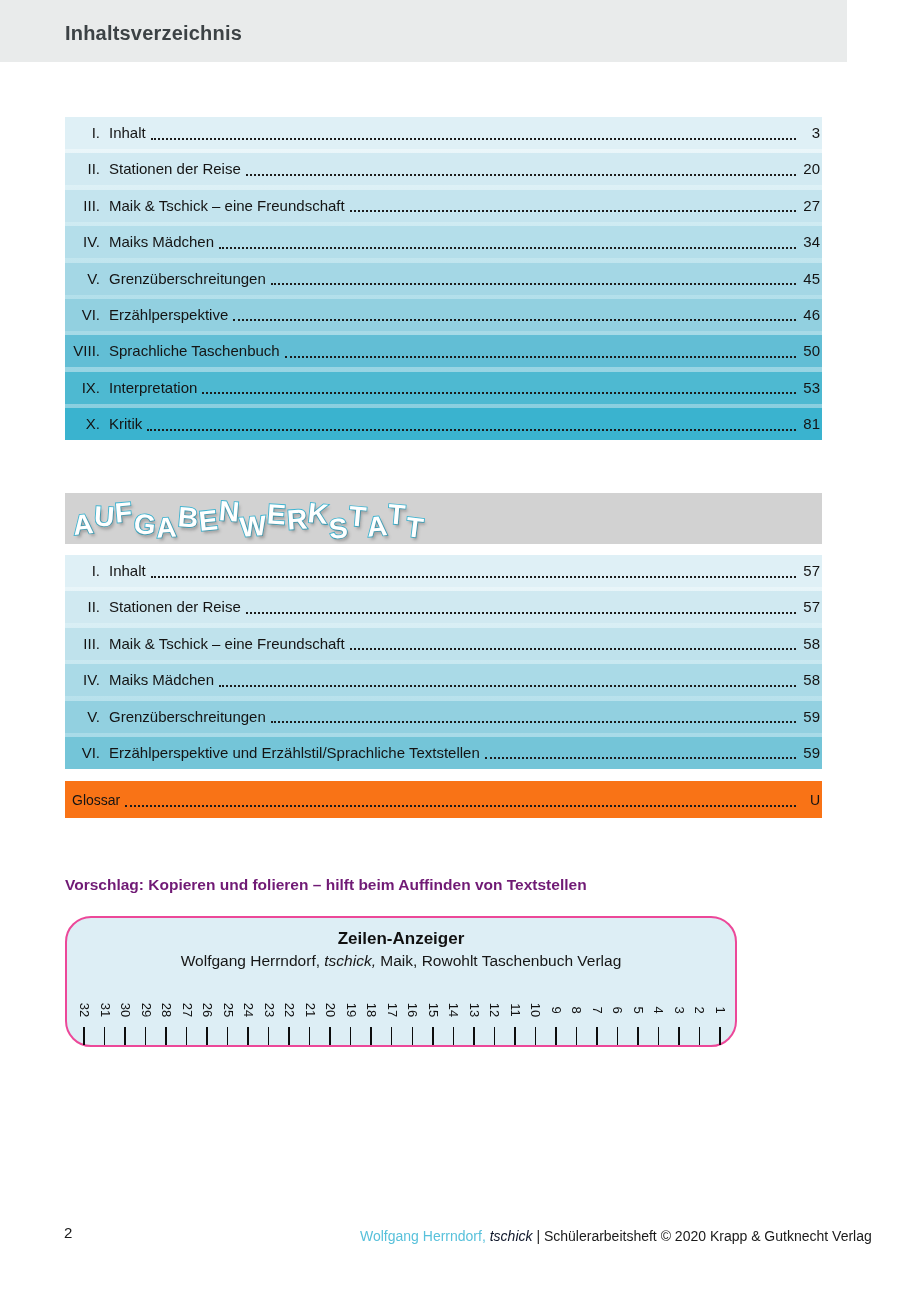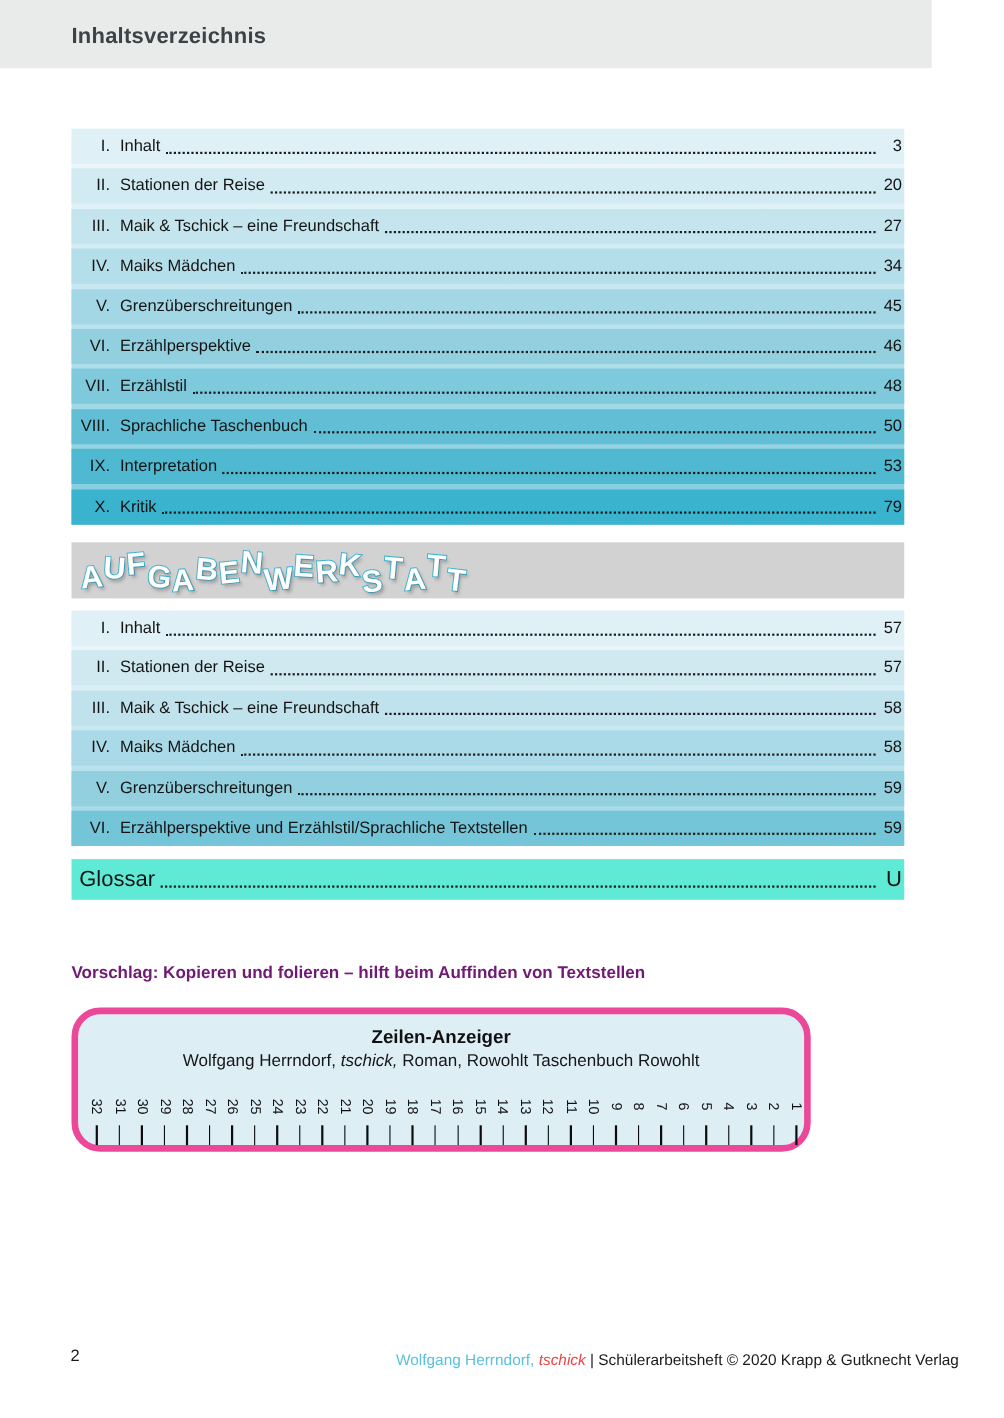--- a/index.html
+++ b/index.html
@@ -41,33 +41,33 @@
     -webkit-text-stroke:1.8px #3fb4d1;paint-order:stroke fill;
     text-shadow:2px 3px 3px rgba(70,70,70,0.35);
     margin-right:1px;
   }
   .workshop-group-label{
     position:absolute;left:470px;top:0;height:51px;display:flex;align-items:center;
     font-size:16px;font-weight:bold;letter-spacing:0.4px;color:#161616;
   }
   
   .glossary-bar{
-    position:absolute;left:65px;top:781px;width:757px;height:37px;background:#5eead4;
-    display:flex;align-items:center;font-size:20px;padding:0;box-sizing:border-box;
+    position:absolute;left:65px;top:781px;width:757px;height:37px;background:#f97316;
+    display:flex;align-items:center;font-size:14px;padding:0;box-sizing:border-box;
   }
   .glossary-bar .gl-label{margin-left:7px;flex:0 0 auto;}
   .glossary-bar .leader{height:12px;}
   
   .suggestion{
     position:absolute;left:65px;top:876px;font-size:15.5px;font-weight:bold;color:#701a75;
   }
   
   .line-box{
     position:absolute;left:65px;top:916px;width:672px;height:131px;
-    background:#ddeef5;border:6px solid #ec4899;border-radius:26px;box-sizing:border-box;
+    background:#ddeef5;border:2px solid #ec4899;border-radius:26px;box-sizing:border-box;
   }
   .line-box .lb-title{
     text-align:center;font-size:17px;font-weight:bold;margin-top:11px;color:#111;
   }
   .line-box .lb-subtitle{
     text-align:center;font-size:15.5px;margin-top:3px;color:#161616;
   }
   .ruler{
     position:absolute;left:8px;bottom:0;width:654px;height:56px;
     display:flex;justify-content:space-between;align-items:flex-end;
@@ -77,21 +77,21 @@
     display:block;transform:rotate(90deg);font-size:13px;color:#111;
     height:30px;line-height:30px;width:16px;text-align:center;white-space:nowrap;
   }
   .ruler-tick{width:1.5px;height:18px;background:#0c0c0c;margin-top:2px;}
   
   .footer-pagenum{position:absolute;left:64px;top:1224px;font-size:15px;color:#1a1a1a;}
   .footer-credit{
     position:absolute;left:360px;top:1228px;font-size:14px;white-space:nowrap;color:#1a1a1a;
   }
   .footer-credit .book{color:#58c1db;}
-  .footer-credit .book-italic{color:#ef4444;font-style:italic;}
+  .footer-credit .book-italic{color:#0f172a;font-style:italic;}
   .italic{font-style:italic;}
 </style>
 </head>
 <body>
 
 <div class="page-header">
   <h1>Inhaltsverzeichnis</h1>
 </div>
 
 <div class="toc-block" id="toc-main">
@@ -124,43 +124,37 @@
       <span class="toc-label">Grenzüberschreitungen</span>
       <span class="leader"></span>
       <span class="toc-page">45</span>
     </div>
     <div class="toc-row" style="background: rgb(146, 208, 224);">
       <span class="toc-numeral">VI.</span>
       <span class="toc-label">Erzählperspektive</span>
       <span class="leader"></span>
       <span class="toc-page">46</span>
     </div>
-    <div class="toc-row" style="background: rgb(126, 201, 219);">
-      <span class="toc-numeral">VII.</span>
-      <span class="toc-label">Erzählstil</span>
-      <span class="leader"></span>
-      <span class="toc-page">48</span>
-    </div>
     <div class="toc-row" style="background: rgb(98, 190, 213);">
       <span class="toc-numeral">VIII.</span>
       <span class="toc-label">Sprachliche Taschenbuch</span>
       <span class="leader"></span>
       <span class="toc-page">50</span>
     </div>
     <div class="toc-row" style="background: rgb(78, 185, 209);">
       <span class="toc-numeral">IX.</span>
       <span class="toc-label">Interpretation</span>
       <span class="leader"></span>
       <span class="toc-page">53</span>
     </div>
     <div class="toc-row" style="background: rgb(58, 179, 207);">
       <span class="toc-numeral">X.</span>
       <span class="toc-label">Kritik</span>
       <span class="leader"></span>
-      <span class="toc-page">79</span>
+      <span class="toc-page">81</span>
     </div>
   </div>
 
 <div class="workshop-band">
   <div class="workshop-letters" id="workshop-letters">
       <span style="transform: translateY(6px) rotate(-6deg);">A</span>
       <span style="transform: translateY(-2px) rotate(4deg);">U</span>
       <span style="transform: translateY(-6px) rotate(-5deg);">F</span>
       <span style="transform: translateY(6px) rotate(6deg);">G</span>
       <span style="transform: translateY(9px) rotate(-4deg);">A</span>
@@ -222,21 +216,21 @@
   <span class="gl-label">Glossar</span>
   <span class="leader"></span>
   <span class="toc-page">U</span>
 </div>
 
 <div class="suggestion">Vorschlag: Kopieren und folieren – hilft beim Auffinden von Textstellen</div>
 
 <div class="line-box">
   <div class="lb-title">Zeilen-Anzeiger</div>
   <div class="lb-subtitle">
-    <span>Wolfgang Herrndorf, </span><span class="italic">tschick,</span><span> Roman, Rowohlt Taschenbuch Rowohlt</span>
+    <span>Wolfgang Herrndorf, </span><span class="italic">tschick,</span><span> Maik, Rowohlt Taschenbuch Verlag</span>
   </div>
   <div class="ruler" id="ruler">
       <div class="ruler-cell">
         <span class="ruler-num">32</span>
         <div class="ruler-tick"></div>
       </div>
       <div class="ruler-cell">
         <span class="ruler-num">31</span>
         <div class="ruler-tick"></div>
       </div>

